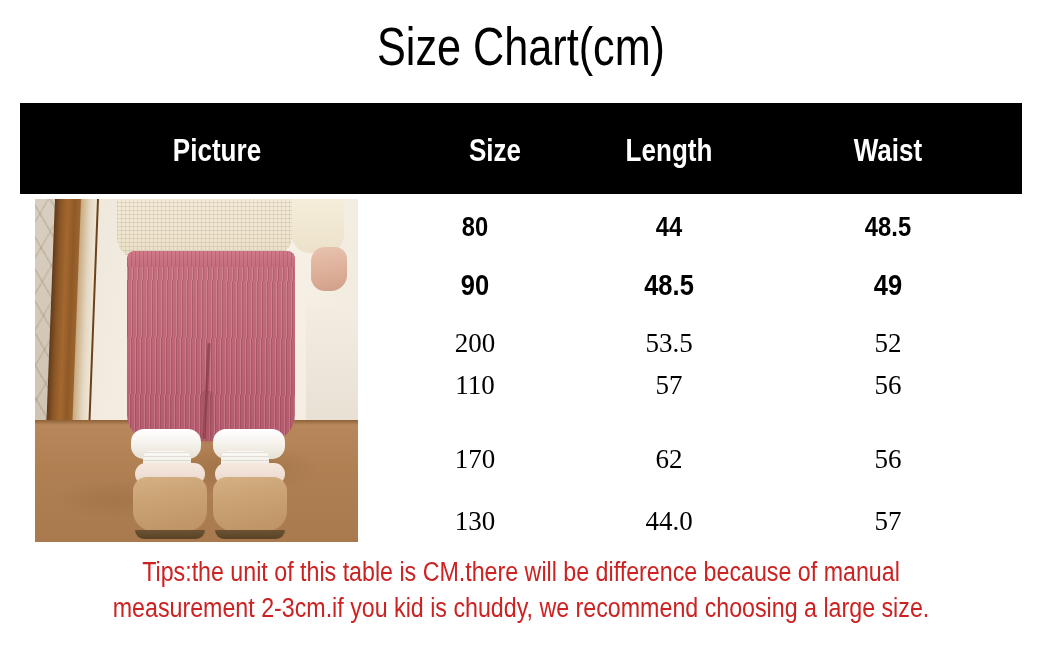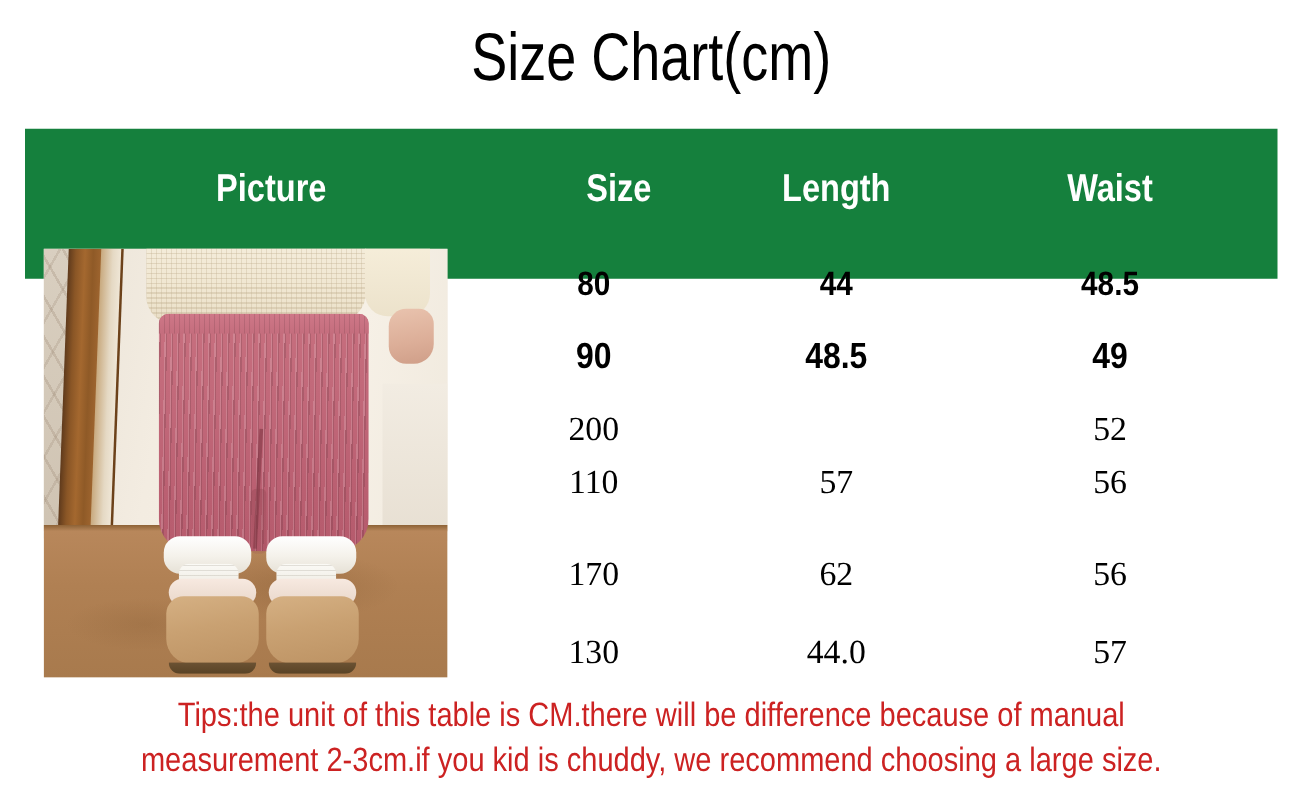--- a/index.html
+++ b/index.html
@@ -32,22 +32,22 @@
     letter-spacing: 0px;
     white-space: nowrap;
   }
 
   
   .header-bar {
     position: absolute;
     left: 20px;
     top: 103px;
     width: 1002px;
-    height: 120px;
-    background: #15803d;
+    height: 91px;
+    background: #000000;
   }
   .header-cell {
     position: absolute;
     top: 0;
     height: 96px;
     display: flex;
     align-items: center;
     justify-content: center;
     color: #ffffff;
     font-family: "Liberation Sans", sans-serif;
@@ -350,20 +350,21 @@
     <div class="data-cell dc-length">44</div>
     <div class="data-cell dc-waist">48.5</div>
   </div>
   <div class="data-row w-bold" style="top:64px">
     <div class="data-cell dc-size">90</div>
     <div class="data-cell dc-length">48.5</div>
     <div class="data-cell dc-waist">49</div>
   </div>
   <div class="data-row w-regular" style="top:122px">
     <div class="data-cell dc-size">200</div>
+    <div class="data-cell dc-length">53.5</div>
     <div class="data-cell dc-waist">52</div>
   </div>
   <div class="data-row w-regular" style="top:164px">
     <div class="data-cell dc-size">110</div>
     <div class="data-cell dc-length">57</div>
     <div class="data-cell dc-waist">56</div>
   </div>
   <div class="data-row w-regular" style="top:238px">
     <div class="data-cell dc-size">170</div>
     <div class="data-cell dc-length">62</div>

